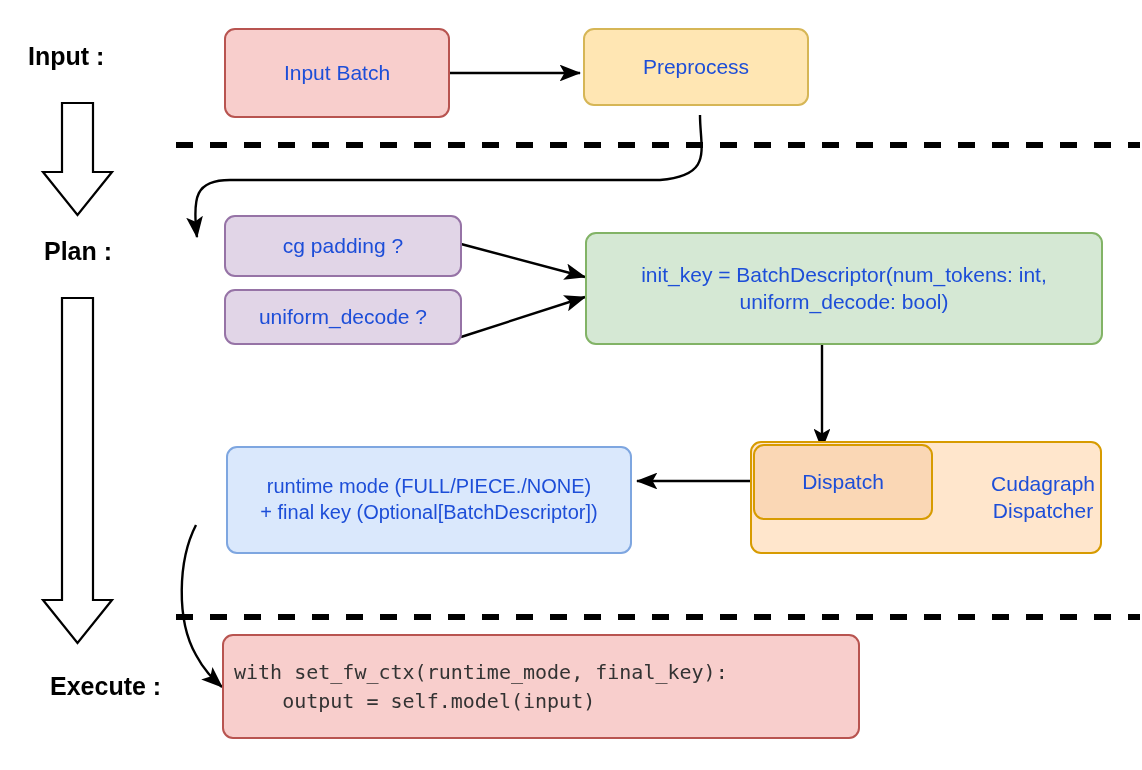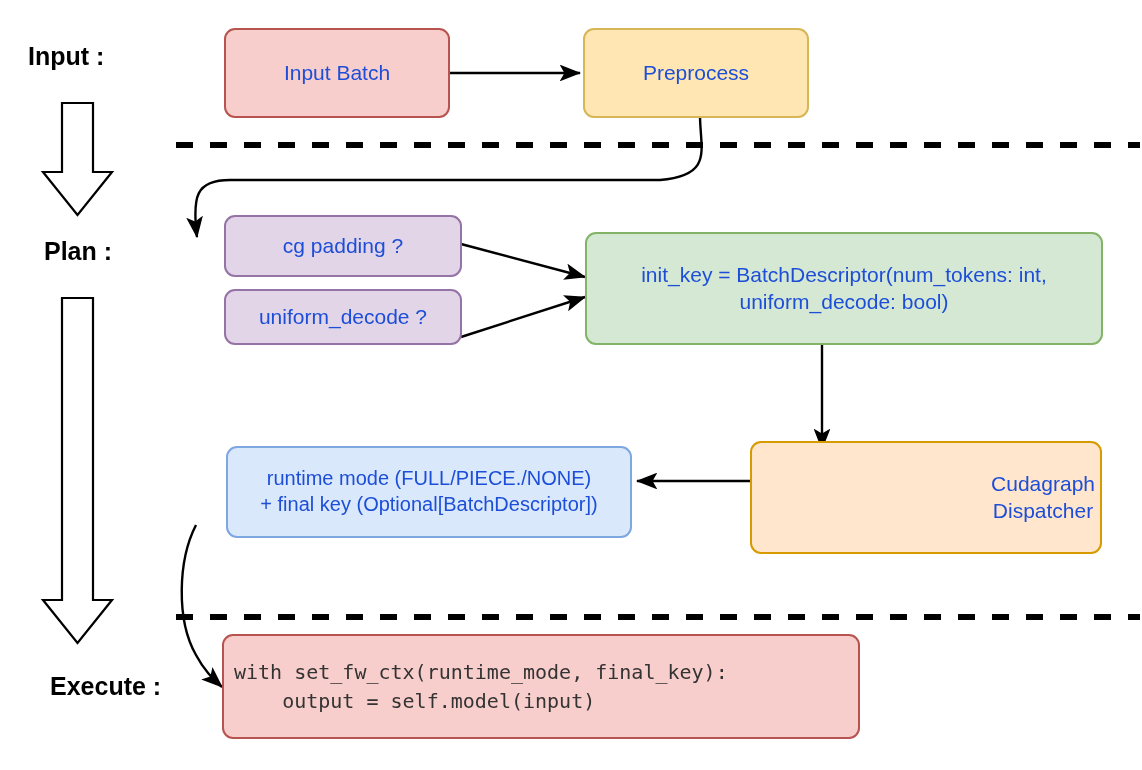--- a/index.html
+++ b/index.html
@@ -135,21 +135,21 @@
 
     <line x1="755" y1="481" x2="637" y2="481" stroke="#000000" stroke-width="2.4" marker-end="url(#arrowhead)"></line>
 
     <path d="M196,525 C178,560 176,620 196,655 C204,670 212,678 222,687" fill="none" stroke="#000000" stroke-width="2.4" marker-end="url(#arrowhead)"></path>
   </svg>
 
   <div class="node node-red" style="left:224px; top:28px; width:226px; height:90px;">
     <span>Input Batch</span>
   </div>
 
-  <div class="node node-yellow" style="left:583px; top:28px; width:226px; height:90px;">
+  <div class="node node-yellow" style="left:583px; top:28px; width:226px; height:78px;">
     <span>Preprocess</span>
   </div>
 
   <div class="node node-purple" style="left:224px; top:215px; width:238px; height:62px;">
     <span>cg padding ?</span>
   </div>
 
   <div class="node node-purple" style="left:224px; top:289px; width:238px; height:56px;">
     <span>uniform_decode ?</span>
   </div>
@@ -157,22 +157,25 @@
   <div class="node node-green node-label-2line" style="left:585px; top:232px; width:518px; height:113px;">
     <span>init_key = BatchDescriptor(num_tokens: int,
 uniform_decode: bool)</span>
   </div>
 
   <div class="node node-orange-outer node-label-2line" style="left:750px; top:441px; width:352px; height:113px; justify-content:flex-end; padding-right:5px;">
     <span>Cudagraph
 Dispatcher</span>
   </div>
 
+  <div class="node node-orange-inner" style="left:753px; top:444px; width:180px; height:76px;">
+    <span>Dispatch</span>
+  </div>
 
-  <div class="node node-blue node-label-2line" style="left:226px; top:446px; width:406px; height:92px; font-size:20px;">
+  <div class="node node-blue node-label-2line" style="left:226px; top:446px; width:406px; height:108px; font-size:20px;">
     <span>runtime mode (FULL/PIECE./NONE)
 + final key (Optional[BatchDescriptor])</span>
   </div>
 
   <div class="node node-code" style="left:222px; top:634px; width:638px; height:105px;">
     <span>with set_fw_ctx(runtime_mode, final_key):
     output = self.model(input)</span>
   </div>
 
 </div>

